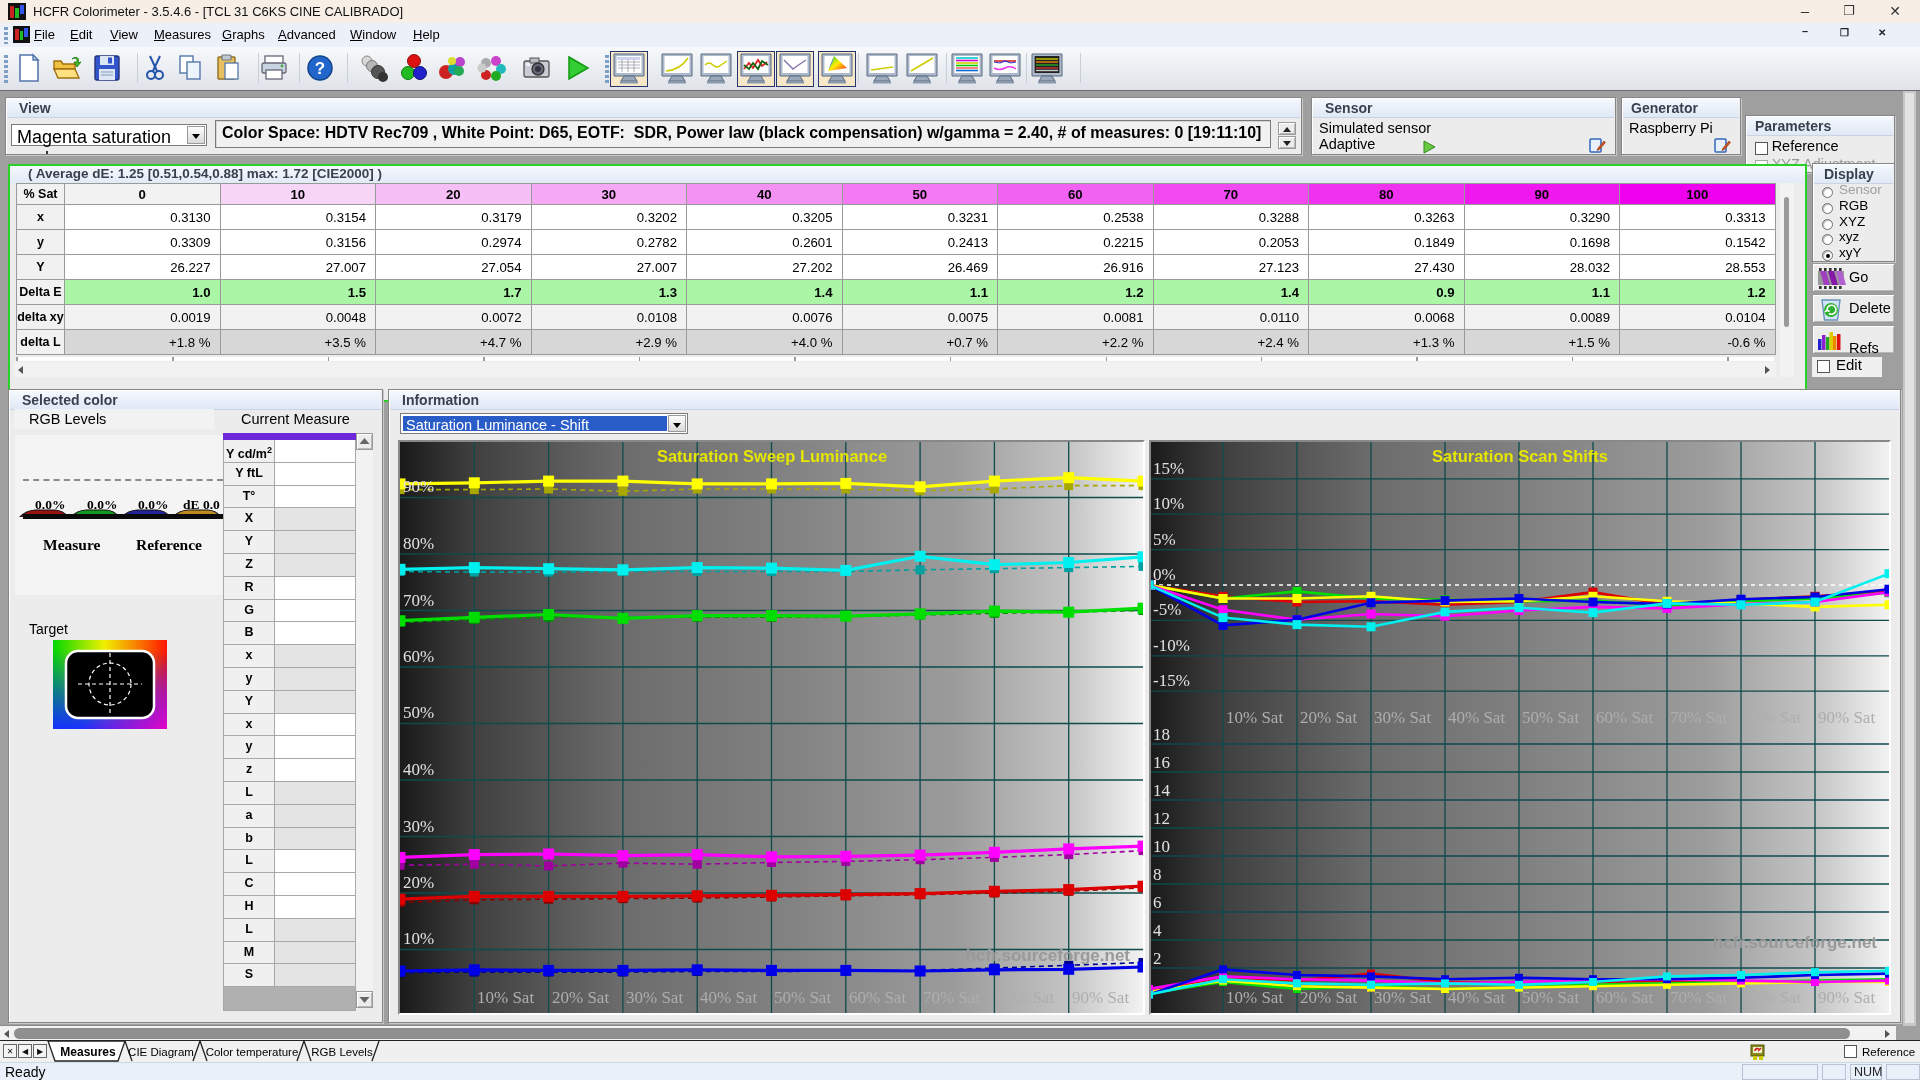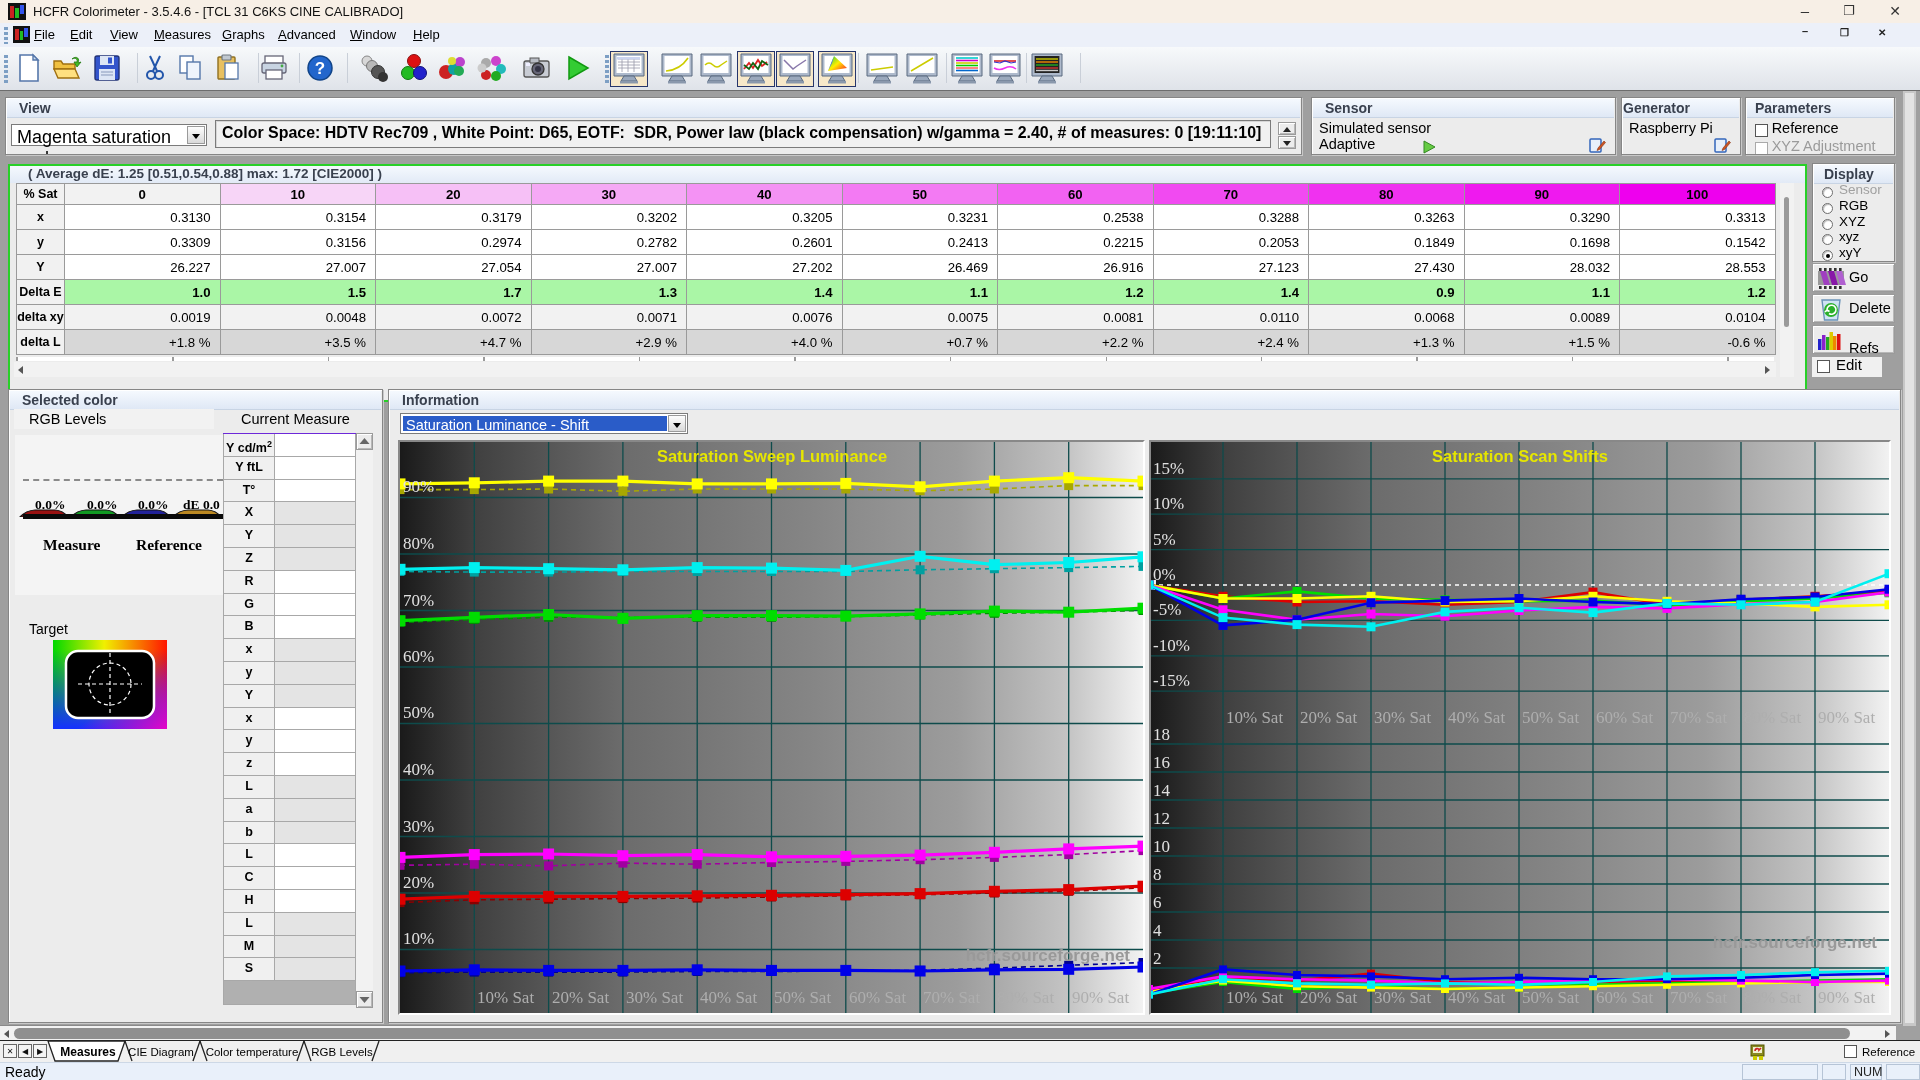--- a/index.html
+++ b/index.html
@@ -318,28 +318,28 @@
       <div class="abs" style="left:7px;top:38px;font-size:14.5px">Adaptive</div>
       <svg class="abs" style="left:110px;top:42px" width="15" height="14">
         <path d="M2 1 L13 7 L2 13 z" fill="#66cc44" stroke="#338822"></path>
       </svg>
       <svg class="abs" style="left:276px;top:38px" width="18" height="18">
         <rect x="2" y="3" width="11" height="13" rx="1" fill="#e8f0fa" stroke="#3366bb" stroke-width="1.5"></rect>
         <path d="M10 12 l6 -7 1.5 1.5 -6 7 -2.5 1 z" fill="#cc5522" stroke="#883311" stroke-width="0.6"></path>
       </svg>
     </div>
     <div class="pane" style="left:1621px;top:6px;width:120px;height:58px">
-      <div class="phead" style="padding-left:0">Generator</div>
+      <div class="phead" style="padding-left:8px">Generator</div>
       <div class="abs" style="left:7px;top:22px;font-size:14.5px">Raspberry Pi</div>
       <svg class="abs" style="left:91px;top:38px" width="18" height="18">
         <rect x="2" y="3" width="11" height="13" rx="1" fill="#e8f0fa" stroke="#3366bb" stroke-width="1.5"></rect>
         <path d="M10 12 l6 -7 1.5 1.5 -6 7 -2.5 1 z" fill="#cc5522" stroke="#883311" stroke-width="0.6"></path>
       </svg>
     </div>
-    <div class="pane" style="left:1745px;top:6px;width:150px;height:58px">
+    <div class="pane" style="left:1745px;top:24px;width:150px;height:58px">
       <div class="phead" style="padding-left:8px">Parameters</div>
       <div class="abs" style="left:9px;top:24px"><span class="checkbox"></span>&nbsp;<span style="font-size:14.5px;position:relative;top:-2px">Reference</span></div>
       <div class="abs" style="left:9px;top:42px"><span class="checkbox" style="border-color:#aaa"></span>&nbsp;<span style="font-size:14.5px;position:relative;top:-2px;color:#9a9a9a">XYZ Adjustment</span></div>
     </div>
     <div class="abs" style="left:8px;top:73px;width:1799px;height:238px;border:2px solid #28d028;background:#ececec">
       <div class="abs" style="left:0;top:0;width:1795px;height:17px;background:linear-gradient(#f5f9fe,#e2eaf6);color:#39404e;font-weight:bold;font-size:13.5px;padding-left:18px">( Average dE: 1.25 [0.51,0.54,0.88] max: 1.72 [CIE2000] )</div>
       <div class="abs" style="left:6px;top:17px;width:1764px;height:174px;overflow:hidden">
         <table class="mtab" cellspacing="0" cellpadding="0">
           <tbody>
             <tr class="mhead">
@@ -410,21 +410,21 @@
               <td style="background:#aaf6a6;font-weight:bold" class="mval">1.4</td>
               <td style="background:#aaf6a6;font-weight:bold" class="mval">0.9</td>
               <td style="background:#aaf6a6;font-weight:bold" class="mval">1.1</td>
               <td style="background:#aaf6a6;font-weight:bold" class="mval">1.2</td>
             </tr>
             <tr class="mrow">
               <td class="mlbl">delta xy</td>
               <td style="background:#f2f2f2;font-weight:normal" class="mval">0.0019</td>
               <td style="background:#f2f2f2;font-weight:normal" class="mval">0.0048</td>
               <td style="background:#f2f2f2;font-weight:normal" class="mval">0.0072</td>
-              <td style="background:#f2f2f2;font-weight:normal" class="mval">0.0071</td>
+              <td style="background:#f2f2f2;font-weight:normal" class="mval">0.0108</td>
               <td style="background:#f2f2f2;font-weight:normal" class="mval">0.0076</td>
               <td style="background:#f2f2f2;font-weight:normal" class="mval">0.0075</td>
               <td style="background:#f2f2f2;font-weight:normal" class="mval">0.0081</td>
               <td style="background:#f2f2f2;font-weight:normal" class="mval">0.0110</td>
               <td style="background:#f2f2f2;font-weight:normal" class="mval">0.0068</td>
               <td style="background:#f2f2f2;font-weight:normal" class="mval">0.0089</td>
               <td style="background:#f2f2f2;font-weight:normal" class="mval">0.0104</td>
             </tr>
             <tr class="mrow">
               <td class="mlbl">delta L</td>
@@ -554,21 +554,21 @@
         <rect width="114" height="89" fill="url(#tg2)"></rect>
         <rect width="114" height="89" fill="url(#tg3)"></rect>
         <rect x="13" y="11" width="88" height="67" rx="12" fill="#000" stroke="#fff" stroke-width="2.5"></rect>
         <g stroke="#fff" stroke-width="1.2" stroke-dasharray="4,3" fill="none">
           <circle cx="57" cy="44" r="21"></circle>
           <line x1="57" y1="13" x2="57" y2="76"></line>
           <line x1="25" y1="44" x2="89" y2="44"></line>
         </g>
       </svg>
       <div class="abs" style="left:214px;top:43px;width:133px">
-        <div style="border-top:1px solid #6d28d9">
+        <div style="border-top:7px solid #6d28d9">
           <div class="cmrow">
             <div class="cmlbl">Y cd/m<sup>2</sup></div>
             <div class="cmval" style="background:#ffffff"></div>
           </div>
           <div class="cmrow">
             <div class="cmlbl">Y ftL</div>
             <div class="cmval" style="background:#ffffff"></div>
           </div>
           <div class="cmrow">
             <div class="cmlbl">T°</div>

